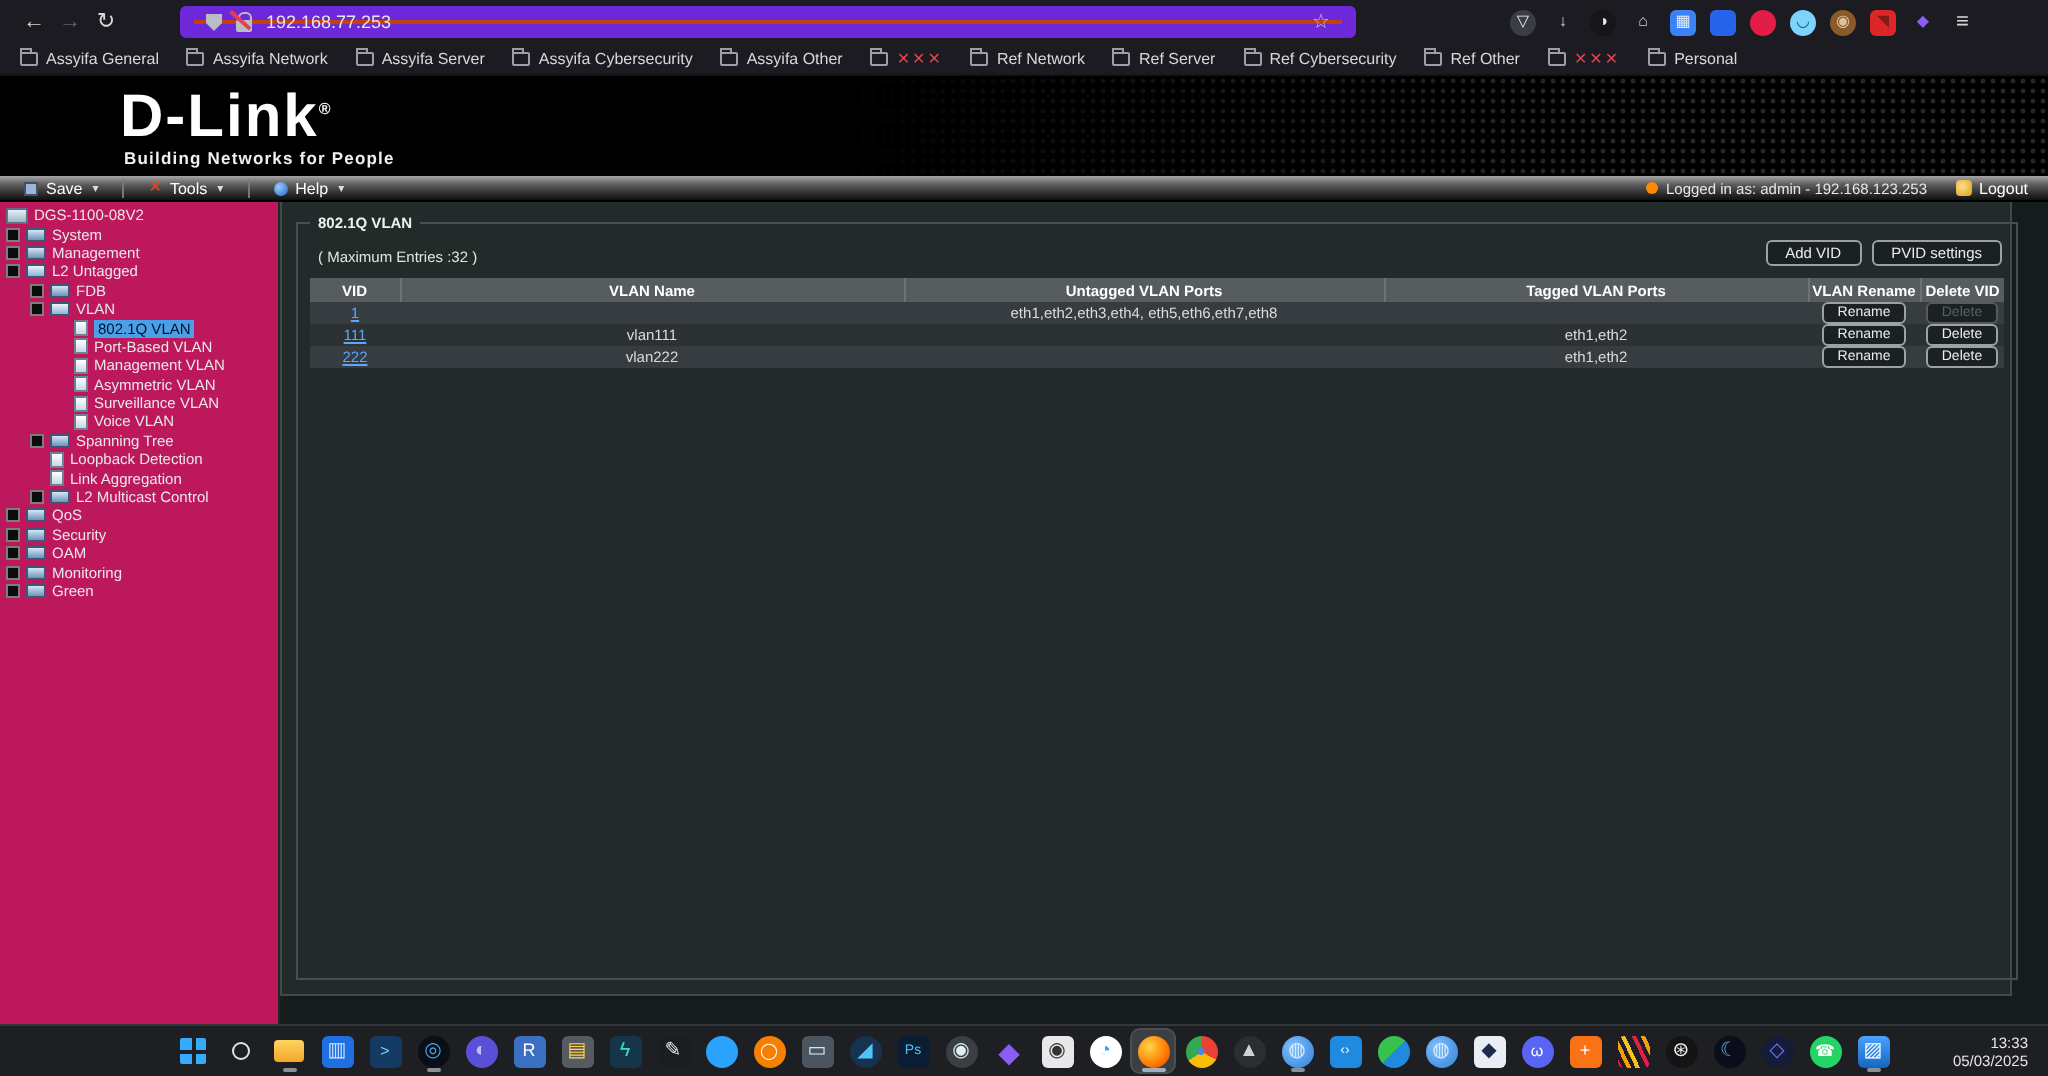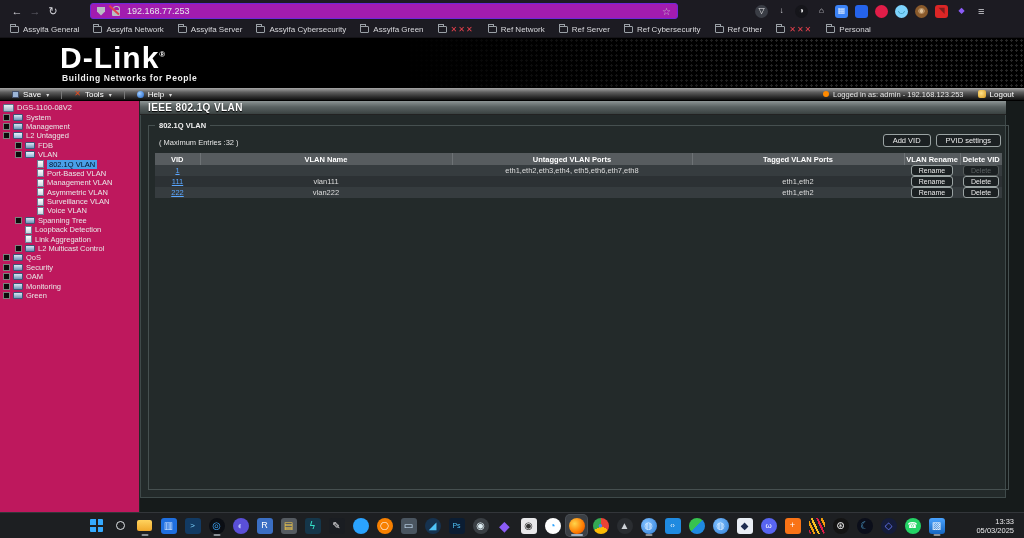--- a/index.html
+++ b/index.html
@@ -3,21 +3,21 @@
 <meta charset="utf-8">
 <style>
   *{margin:0;padding:0;box-sizing:border-box;font-family:"Liberation Sans","DejaVu Sans",sans-serif;}
   html,body{width:1024px;height:538px;overflow:hidden;background:#000;}
   .stage{position:relative;width:1024px;height:538px;display:flex;flex-direction:column;}
 
   
   .browser-top{height:22px;background:#1c1b22;display:flex;align-items:center;padding:0 8px;flex:none;}
   .nav-btn{color:#d6d6dc;font-size:11px;width:18px;text-align:center;line-height:22px;}
   .nav-btn.dim{color:#63626b;}
-  .addr-bar{margin-left:28px;width:588px;height:16px;background:#a21caf;border-radius:3px;display:flex;align-items:center;padding:0 6px;border:1px solid #6d28d9;justify-content:center;}
+  .addr-bar{margin-left:28px;width:588px;height:16px;background:#c2410c;border-radius:3px;display:flex;align-items:center;padding:0 6px;border:7px solid #6d28d9;justify-content:center;}
   .shield-ic{width:8px;height:9px;background:#b9bec4;clip-path:polygon(0 0,100% 0,100% 55%,50% 100%,0 55%);flex:none;}
   .lock-ic{width:8px;height:6px;background:#b9bec4;border-radius:1px;position:relative;margin:3px 0 0 7px;flex:none;}
   .lock-ic::before{content:'';position:absolute;top:-4px;left:1px;width:5px;height:4px;border:1px solid #b9bec4;border-bottom:none;border-radius:3px 3px 0 0;}
   .lock-ic::after{content:'';position:absolute;left:-2px;top:-5px;width:13px;height:1.5px;background:#e2414d;transform:rotate(42deg);transform-origin:left top;}
   .url-text{color:#e6e6ea;font-size:9px;margin-left:7px;flex:1;}
   .star-ic{color:#c9c9cf;font-size:10px;}
   .ext-area{display:flex;align-items:center;margin-left:70px;}
   .ext-icon{width:13px;height:13px;border-radius:50%;display:inline-flex;align-items:center;justify-content:center;font-size:8px;line-height:1;color:#ddd;margin-left:7px;}
   .ext-icon.sq{border-radius:3px;}
   .menu-ic{color:#d6d6dc;font-size:11px;margin-left:10px;}
@@ -153,21 +153,21 @@
       <div class="bm-item">
         <span class="bm-folder"></span>
         <span class="bm-label">Assyifa Server</span>
       </div>
       <div class="bm-item">
         <span class="bm-folder"></span>
         <span class="bm-label">Assyifa Cybersecurity</span>
       </div>
       <div class="bm-item">
         <span class="bm-folder"></span>
-        <span class="bm-label">Assyifa Green</span>
+        <span class="bm-label">Assyifa Other</span>
       </div>
       <div class="bm-item">
         <span class="bm-folder"></span>
         <span class="bm-label bm-red">✕✕✕</span>
       </div>
       <div class="bm-item">
         <span class="bm-folder"></span>
         <span class="bm-label">Ref Network</span>
       </div>
       <div class="bm-item">
@@ -323,21 +323,20 @@
           <span class="tree-label">Monitoring</span>
         </div>
         <div class="tree-row" style="padding-left: 3px;">
           <span class="tree-box"></span>
           <span class="tree-ic folder"></span>
           <span class="tree-label">Green</span>
         </div>
       </div>
 
     <div class="main">
-      <div class="main-title">IEEE 802.1Q VLAN</div>
       <div class="panel">
         <div class="fs">
           <div class="fs-legend">802.1Q VLAN</div>
           <div class="max-entries">( Maximum Entries :32 )</div>
           <div class="fs-buttons">
             <button class="btn">Add VID</button>
             <button class="btn">PVID settings</button>
           </div>
           <div class="table-wrap">
             <table class="vlan">

